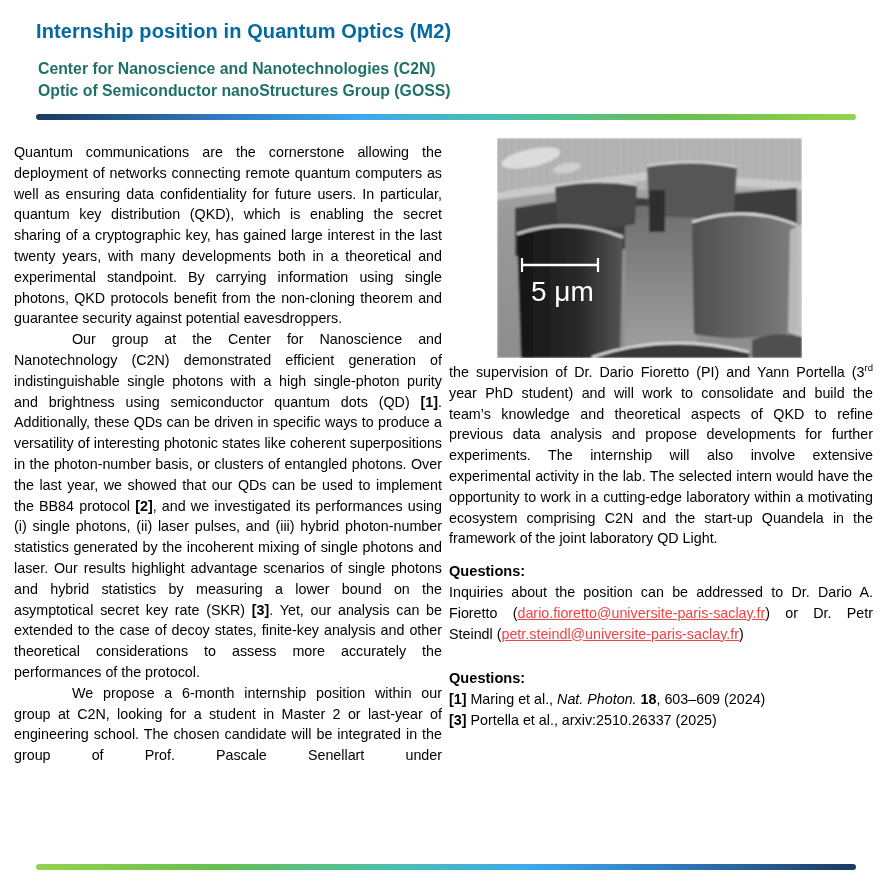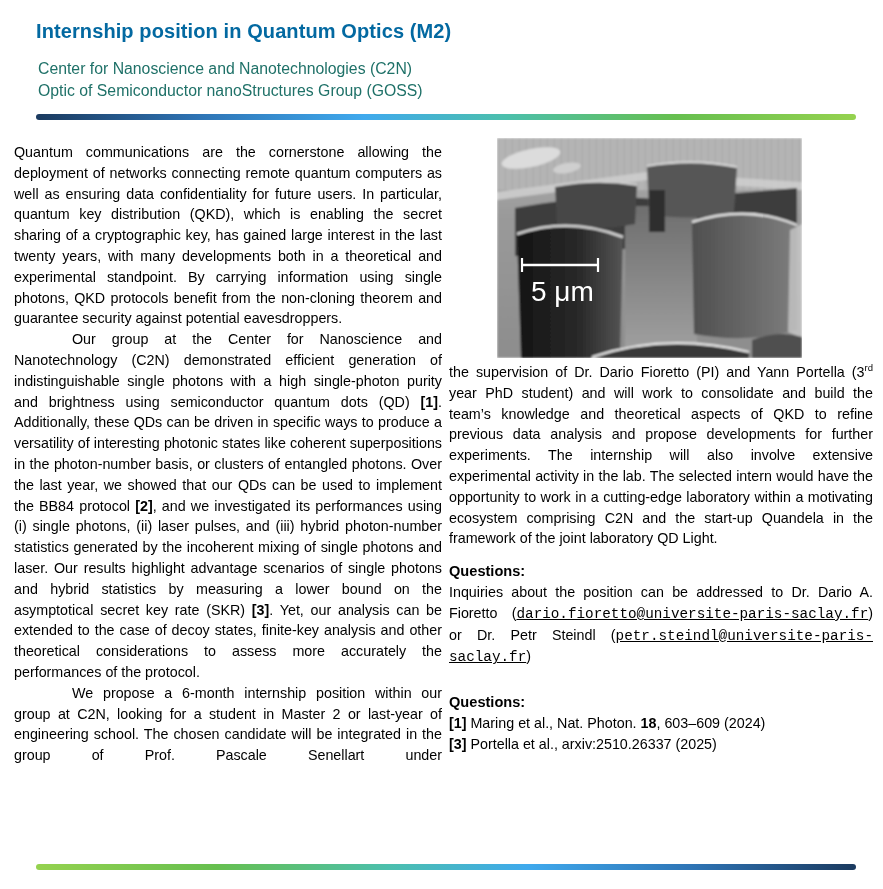--- a/index.html
+++ b/index.html
@@ -6,21 +6,21 @@
   .page {
     position:relative; width:883px; height:889px; background:#ffffff;
     font-family:"Liberation Sans", sans-serif; color:#000; overflow:hidden;
   }
   .page-title {
     position:absolute; left:36px; top:7px; width:800px;
     font-size:20px; font-weight:bold; color:#0369a1; letter-spacing:0.1px;
   }
   .org-block {
     position:absolute; left:38px; top:58px; width:700px;
-    font-size:15.8px; font-weight:normal; color:#1F7168; line-height:21.8px;
+    font-size:15.8px; font-weight:bold; color:#1F7168; line-height:21.8px;
   }
   .rule {
     position:absolute; left:36px; width:820px; height:6px; border-radius:3px;
   }
   .rule-top {
     top:114px;
     background:linear-gradient(90deg,#1B3A5F 0%,#2E74B5 20%,#3FA9ED 40%,#4BBFAD 57%,#66BF4F 78%,#95D24F 100%);
   }
   .rule-bottom {
     top:864px;
@@ -31,27 +31,27 @@
     font-size:14.3px; line-height:20.8px; text-align:justify;
   }
   .col-right {
     position:absolute; left:449px; top:362px; width:424px;
     font-size:14.3px; line-height:20.8px; text-align:justify;
   }
   p { margin:0; }
   .indent { text-indent:58px; }
   .cont { text-align-last:justify; }
   .refnum, .b { font-weight:bold; }
-  .it { }
+  .it { font-style:italic; }
   sup.sm { font-size:9.5px; vertical-align:super; line-height:0; }
   .sect-head { font-weight:bold; font-size:14.6px; text-align:left; margin:0; }
   .head-q { margin-top:12px; }
   .head-r { margin-top:24px; }
   .ref-line { text-align:left; }
-  a.email { color:#000000; text-decoration:underline; cursor:pointer;font-family:Liberation Mono, monospace; }
+  a.email { color:#ef4444; text-decoration:underline; cursor:pointer; }
   figure.sem { position:absolute; left:497px; top:138px; width:305px; height:220px; margin:0; }
   figure.sem svg { display:block; width:305px; height:220px; }
 </style>
 </head>
 <body>
 
 <div class="page">
 
   <h1 class="page-title">Internship position in Quantum Optics (M2)</h1>
 

